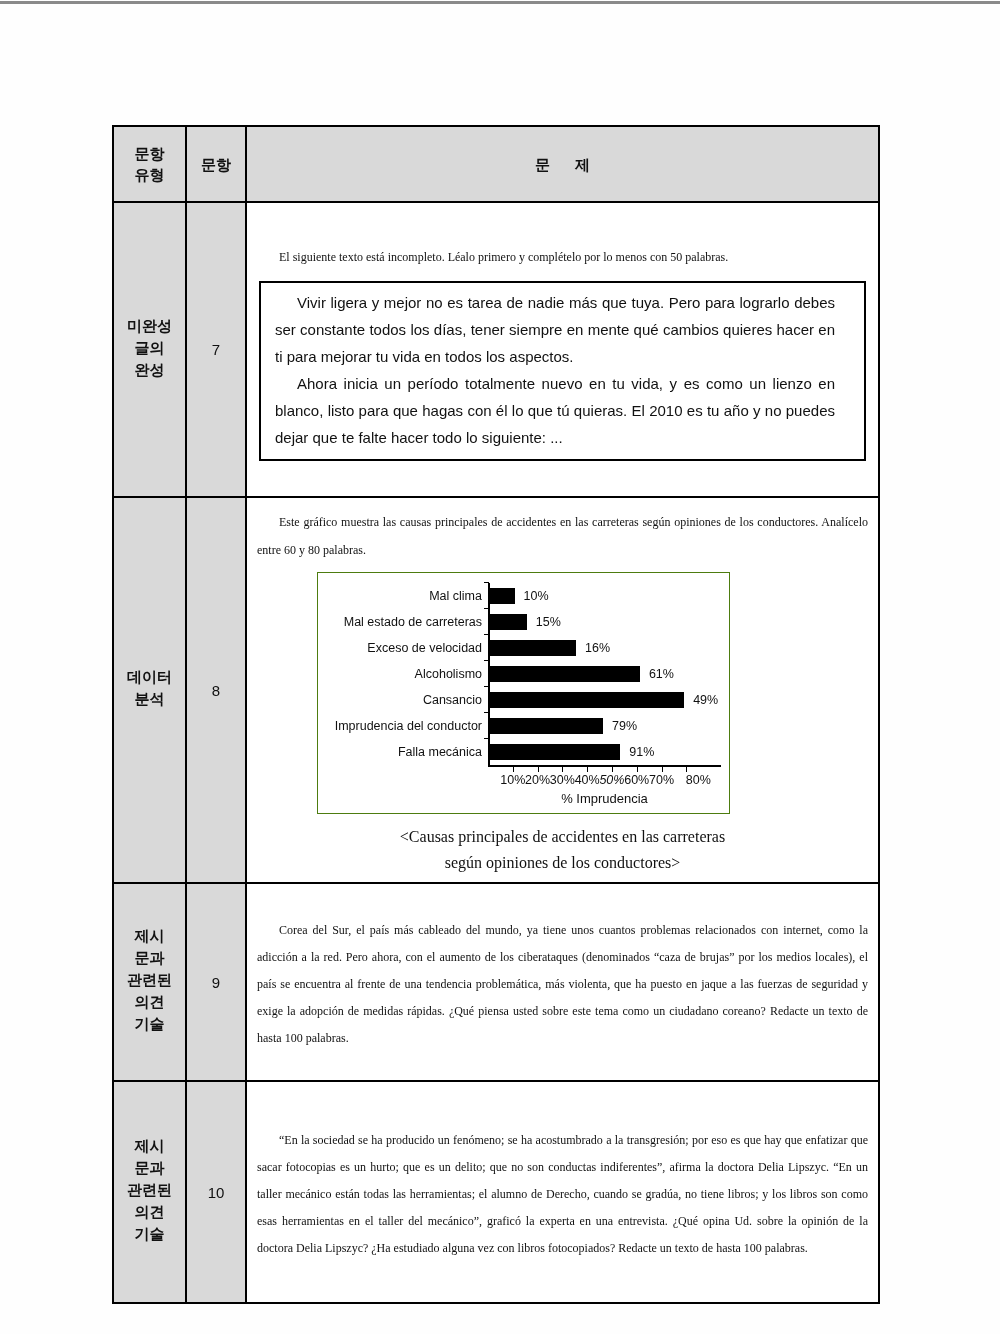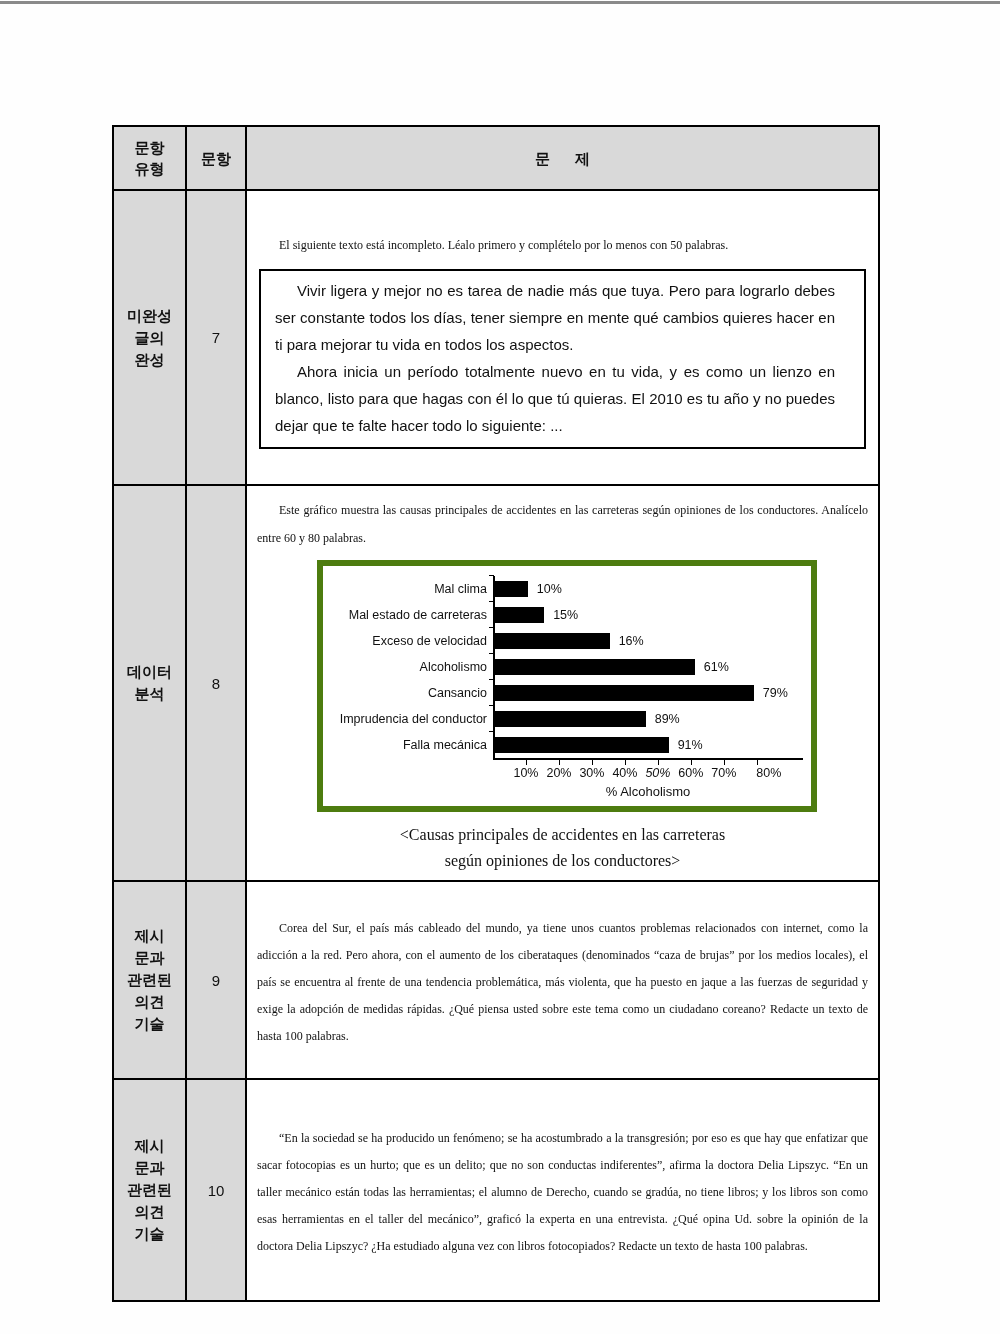--- a/index.html
+++ b/index.html
@@ -3,37 +3,37 @@
 <meta charset="utf-8">
 <style>
   html,body{margin:0;padding:0;background:#ffffff;}
   .page{position:relative;width:1000px;height:1334px;background:#fefefe;overflow:hidden;
         font-family:"Liberation Serif",serif;color:#111;}
   .page-top-edge{position:absolute;left:0;top:1px;width:100%;height:3px;background:#8a8a8a;}
   table.exam-table{position:absolute;left:112px;top:125px;width:766px;border-collapse:collapse;
         table-layout:fixed;}
   table.exam-table td,table.exam-table th{border:2px solid #000;vertical-align:middle;box-sizing:border-box;}
   col.c1{width:73px;} col.c2{width:60px;} col.c3{width:633px;}
-  tr.hdr{height:64px;}
+  tr.hdr{height:76px;}
   tr.r7{height:295px;} tr.r8{height:385px;} tr.r9{height:198px;} tr.r10{height:222px;}
   .gray{background:#d9d9d9;text-align:center;}
   th.gray{font-family:"Liberation Sans",sans-serif;font-weight:bold;font-size:15px;line-height:21px;}
   .pre{white-space:pre;}
   .preline{white-space:pre-line;}
-  td.type-cell{font-family:Liberation Serif, serif;font-weight:bold;font-size:15px;
+  td.type-cell{font-family:Liberation Mono, monospace;font-weight:bold;font-size:15px;
         line-height:22px;text-align:center;}
   td.num-cell{font-family:"Liberation Sans",sans-serif;font-size:15px;text-align:center;}
   td.content-cell{background:#fff;vertical-align:top;padding:10px 10px 6px 10px;}
   p.serif-par{margin:0;font-size:12px;line-height:28px;text-align:justify;text-indent:22px;}
   p.serif-par.tight{line-height:27px;}
   .quote-box{border:2px solid #000;margin:10px 2px 0 2px;padding:6px 29px 8px 14px;}
   .quote-box p{margin:0;font-family:"Liberation Sans",sans-serif;font-size:15px;line-height:27px;
         text-align:justify;text-indent:22px;}
   
-  .chart-frame{border:6px solid #4d7c0f;width:500px;margin:8px 0 0 60px;
+  .chart-frame{border:1px solid #4d7c0f;width:413px;margin:8px 0 0 60px;
         padding:10px 8px 2px 4px;box-sizing:border-box;background:#fff;}
   .bar-row{display:flex;height:26px;align-items:center;}
   .bar-cat{flex:0 0 166px;width:166px;text-align:right;padding-right:6px;box-sizing:border-box;
         font-family:"Liberation Sans",sans-serif;font-size:12.5px;line-height:14px;}
   .bar-plot{position:relative;flex:1;height:100%;border-left:2px solid #000;
         display:flex;align-items:center;}
   .ytick{position:absolute;left:-6px;top:-1px;width:5px;height:1px;background:#000;}
   .bar{height:16px;background:#000;}
   .bar-val{margin-left:9px;font-family:"Liberation Sans",sans-serif;font-size:12.5px;}
   .axis-row{display:flex;height:26px;}
@@ -117,29 +117,29 @@
                   <span class="ytick"></span>
                   <div class="bar" style="width: 64.8936%; background: rgb(0, 0, 0);"></div>
                   <span class="bar-val">61%</span>
                 </div>
               </div>
               <div class="bar-row">
                 <div class="bar-cat">Cansancio</div>
                 <div class="bar-plot">
                   <span class="ytick"></span>
                   <div class="bar" style="width: 84.0426%; background: rgb(0, 0, 0);"></div>
+                  <span class="bar-val">49%</span>
+                </div>
+              </div>
+              <div class="bar-row">
+                <div class="bar-cat">Imprudencia del conductor</div>
+                <div class="bar-plot">
+                  <span class="ytick"></span>
+                  <div class="bar" style="width: 48.9362%; background: rgb(0, 0, 0);"></div>
                   <span class="bar-val">79%</span>
-                </div>
-              </div>
-              <div class="bar-row">
-                <div class="bar-cat">Imprudencia del conductor</div>
-                <div class="bar-plot">
-                  <span class="ytick"></span>
-                  <div class="bar" style="width: 48.9362%; background: rgb(0, 0, 0);"></div>
-                  <span class="bar-val">89%</span>
                 </div>
               </div>
               <div class="bar-row">
                 <div class="bar-cat">Falla mecánica</div>
                 <div class="bar-plot">
                   <span class="ytick"></span>
                   <div class="bar" style="width: 56.383%; background: rgb(0, 0, 0);"></div>
                   <span class="bar-val">91%</span>
                 </div>
               </div>
@@ -159,21 +159,21 @@
                   <span class="xtick" style="left: 63.8298%;"></span>
                   <span class="xtick-label" style="left: 63.8298%;">60%</span>
                   <span class="xtick" style="left: 74.4681%;"></span>
                   <span class="xtick-label" style="left: 74.4681%;">70%</span>
                   <span class="xtick" style="left: 85.1064%;"></span>
                   <span class="xtick-label" style="left: 85.1064%; margin-left: 12px;">80%</span>
                 </div>
               </div>
               <div class="xlabel-row">
                 <div class="bar-cat"></div>
-                <div class="xlabel">% Alcoholismo</div>
+                <div class="xlabel">% Imprudencia</div>
               </div>
             </div>
           <div class="chart-caption">
             <div>&lt;Causas principales de accidentes en las carreteras</div>
             <div>según opiniones de los conductores&gt;</div>
           </div>
         </td>
       </tr>
 
       <tr class="r9">

